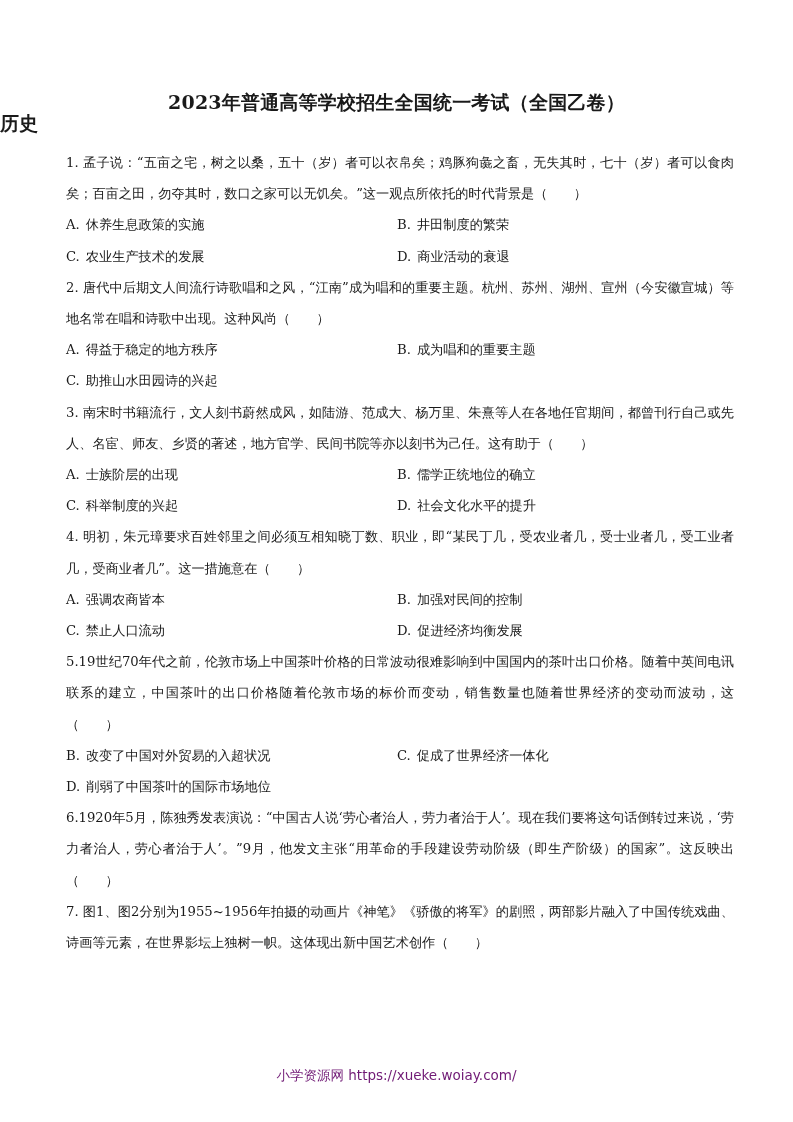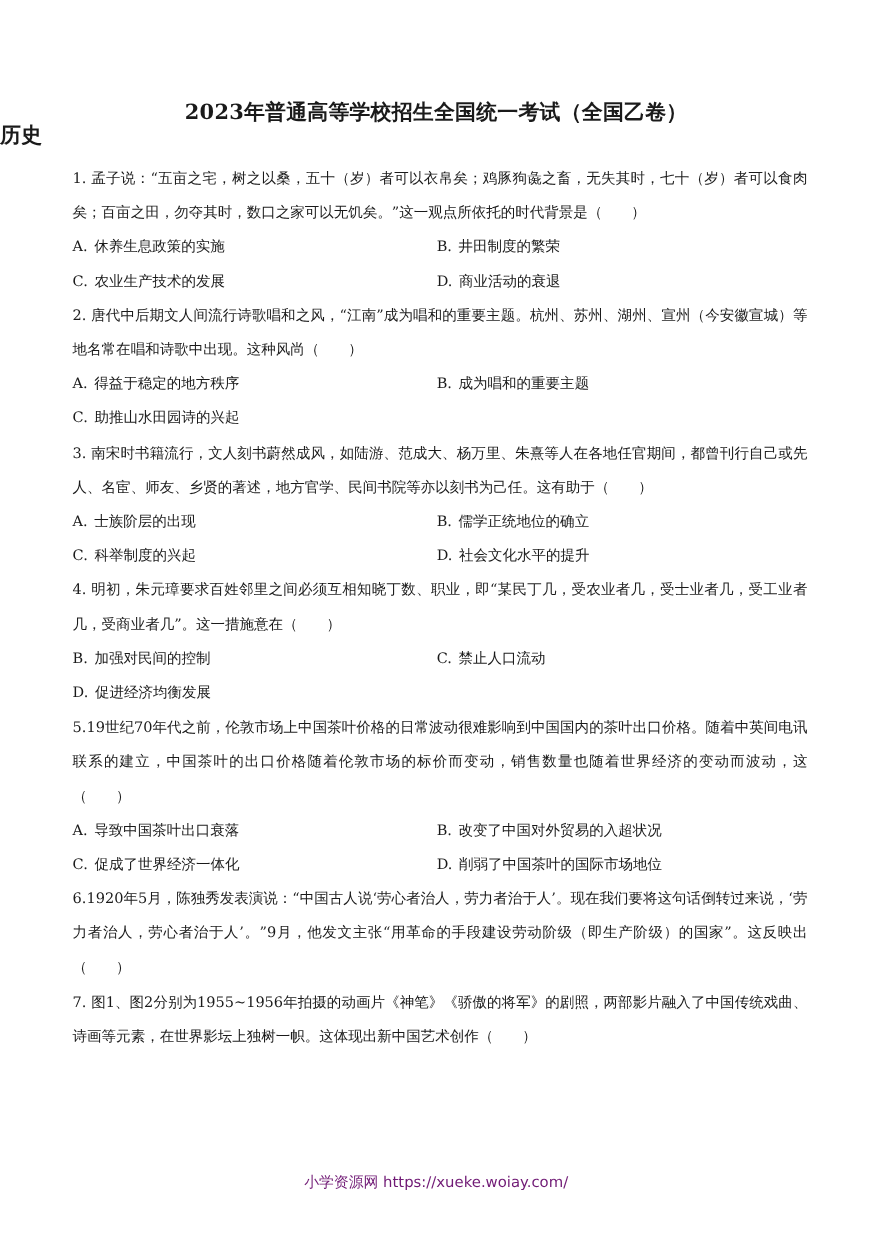--- a/index.html
+++ b/index.html
@@ -106,30 +106,30 @@
         <div class="opt"><span class="letter">A.</span><span>士族阶层的出现</span></div>
         <div class="opt"><span class="letter">B.</span><span>儒学正统地位的确立</span></div>
         <div class="opt"><span class="letter">C.</span><span>科举制度的兴起</span></div>
         <div class="opt"><span class="letter">D.</span><span>社会文化水平的提升</span></div>
       </div>
     </div>
 
     <div class="question">
       <p class="q-stem"><span>4.</span> <span>明初，朱元璋要求百姓邻里之间必须互相知晓丁数、职业，即“某民丁几，受农业者几，受士业者几，受工业者几，受商业者几”。这一措施意在（　　）</span></p>
       <div class="opts">
+        <div class="opt"><span class="letter">A.</span><span>强调农商皆本</span></div>
         <div class="opt"><span class="letter">B.</span><span>加强对民间的控制</span></div>
         <div class="opt"><span class="letter">C.</span><span>禁止人口流动</span></div>
         <div class="opt"><span class="letter">D.</span><span>促进经济均衡发展</span></div>
       </div>
     </div>
 
     <div class="question">
       <p class="q-stem"><span>5.</span><span>19世纪70年代之前，伦敦市场上中国茶叶价格的日常波动很难影响到中国国内的茶叶出口价格。随着中英间电讯联系的建立，中国茶叶的出口价格随着伦敦市场的标价而变动，销售数量也随着世界经济的变动而波动，这（　　）</span></p>
       <div class="opts">
-        <div class="opt"><span class="letter">A.</span><span>导致中国茶叶出口衰落</span></div>
         <div class="opt"><span class="letter">B.</span><span>改变了中国对外贸易的入超状况</span></div>
         <div class="opt"><span class="letter">C.</span><span>促成了世界经济一体化</span></div>
         <div class="opt"><span class="letter">D.</span><span>削弱了中国茶叶的国际市场地位</span></div>
       </div>
     </div>
 
     <div class="question">
       <p class="q-stem"><span>6.</span><span>1920年5月，陈独秀发表演说：“中国古人说‘劳心者治人，劳力者治于人’。现在我们要将这句话倒转过来说，‘劳力者治人，劳心者治于人’。”9月，他发文主张“用革命的手段建设劳动阶级（即生产阶级）的国家”。这反映出（　　）</span></p>
     </div>
 

